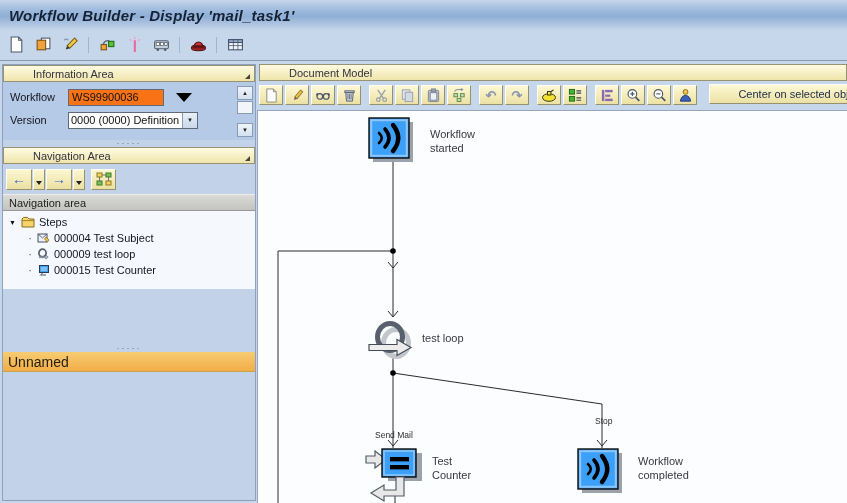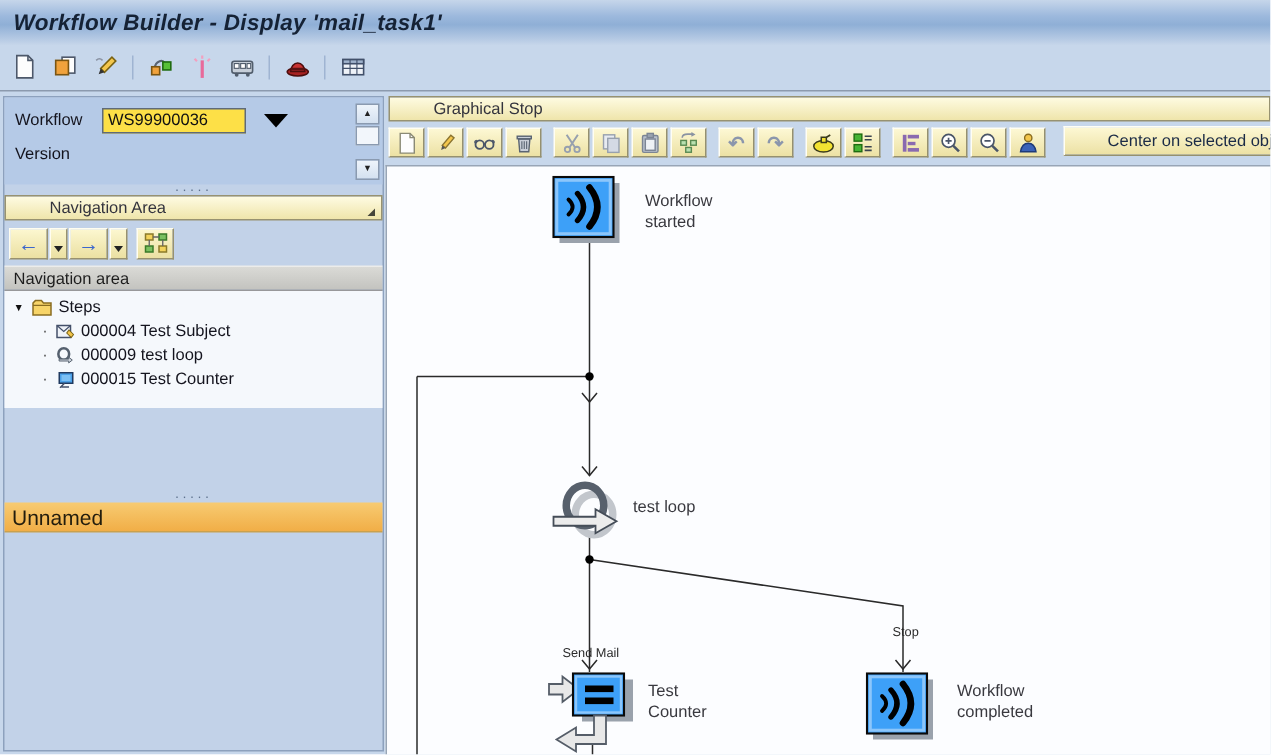--- a/index.html
+++ b/index.html
@@ -26,21 +26,21 @@
   .area-header .hdr-text{font-size:11px;color:#33333d;padding-left:29px;}
   .corner{position:absolute;right:4px;bottom:2px;width:0;height:0;
     border-left:5px solid transparent;border-bottom:5px solid #45453a;}
 
   
   .left-panel{position:absolute;left:2px;top:64px;width:254px;height:437px;display:flex;flex-direction:column;
     background:#c2d2e8;border:1px solid #8da1bd;box-sizing:border-box;}
   .info-body{flex:0 0 58px;background:#b5cae7;position:relative;padding:5px 22px 2px 7px;box-sizing:border-box;}
   .frow{display:flex;align-items:center;height:20px;margin-bottom:3px;}
   .frow label{width:58px;font-size:11px;color:#14141e;}
-  .winput{width:96px;height:17px;border:1px solid #5f6a78;background:#fde047;font-size:11px;padding:0 3px;
+  .winput{width:96px;height:17px;border:1px solid #5f6a78;background:#f97316;font-size:11px;padding:0 3px;
     font-family:"Liberation Sans",sans-serif;box-sizing:border-box;color:#111;}
   .hist-tri{margin-left:12px;width:0;height:0;border-left:8px solid transparent;border-right:8px solid transparent;
     border-top:9px solid #000;cursor:pointer;}
   .combo{width:130px;height:17px;background:#fff;border:1px solid #5f6a78;display:flex;align-items:center;
     box-sizing:border-box;font-size:11px;color:#111;cursor:pointer;}
   .combo .cval{flex:1;padding-left:2px;white-space:nowrap;overflow:hidden;}
   .combo-btn{width:14px;height:100%;background:linear-gradient(#e9f0f8,#c9d8ea);border:none;border-left:1px solid #8a9ab0;
     font-size:6px;color:#222;display:flex;align-items:center;justify-content:center;padding:0;cursor:pointer;}
   .vscroll{position:absolute;right:2px;top:4px;bottom:3px;width:16px;display:flex;flex-direction:column;}
   .sbtn{height:14px;width:16px;background:linear-gradient(#eef4fb,#d4e1f0);border:1px solid #8a9ab0;box-sizing:border-box;
@@ -160,29 +160,37 @@
           <rect x="1.5" y="3.5" width="13" height="9.5" fill="#eef2f8" stroke="#41506a"></rect>
           <rect x="1.5" y="3.5" width="13" height="2.6" fill="#9fb2cc" stroke="#41506a"></rect>
           <path d="M6,3.5 v9.5 M10.3,3.5 v9.5 M1.5,9 h13" stroke="#41506a" stroke-width=".7"></path>
         </svg>
       </button>
   </div>
   <div class="content-sep"></div>
 
   <div class="left-panel">
 
+    <div class="area-header">
+      <span class="hdr-text">Information Area</span>
+      <i class="corner"></i>
+    </div>
 
     <div class="info-body">
       <div class="frow">
         <label>Workflow</label>
         <input class="winput" value="WS99900036" style="">
         <i class="hist-tri"></i>
       </div>
       <div class="frow">
         <label>Version</label>
+        <div class="combo">
+          <span class="cval">0000 (0000) Definition</span>
+          <span class="combo-btn">▼</span>
+        </div>
       </div>
       <div class="vscroll">
         <button class="sbtn">▲</button>
         <div class="sthumb"></div>
         <div class="strack"></div>
         <button class="sbtn">▼</button>
       </div>
     </div>
 
     <div class="splitter">·····</div>
@@ -252,21 +260,21 @@
     </div>
 
     <div class="filler-a"></div>
     <div class="splitter">·····</div>
 
     <div class="doc-row">Unnamed</div>
     <div class="filler-b"></div>
   </div>
 
   <div class="area-header gm-header">
-    <span class="hdr-text">Graphical Stop</span>
+    <span class="hdr-text">Document Model</span>
   </div>
 
   <div class="gm-toolbar">
     <button class="gbtn">
         <svg width="15" height="15" viewBox="0 0 16 16">
           <path d="M3,1 h7 l3,3 v11 h-10 z" fill="#fdfdfd" stroke="#8a8a76"></path>
           <path d="M10,1 v3 h3" fill="none" stroke="#8a8a76"></path>
         </svg>
       </button>
     <button class="gbtn">

